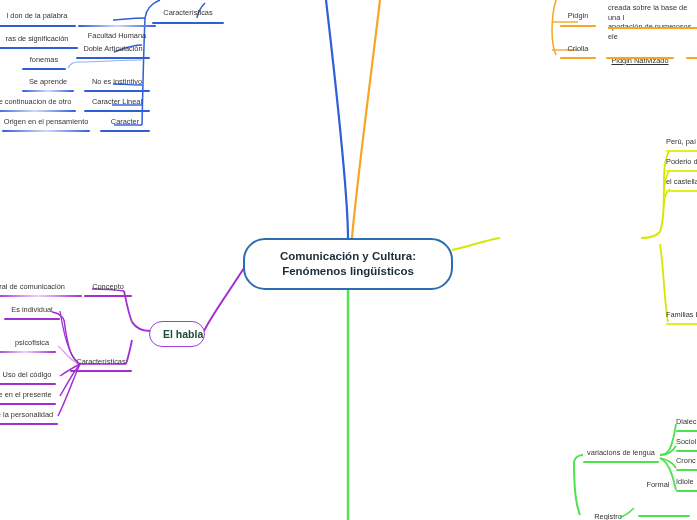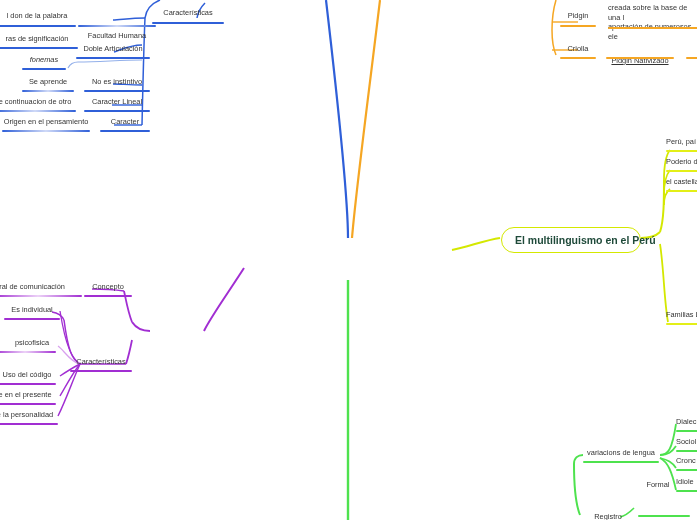--- a/index.html
+++ b/index.html
@@ -130,37 +130,41 @@
     <path d="M348,280 L348,520" stroke="#4ee24e" stroke-width="2.4" fill="none"></path>
     <path d="M583,455 C578,455 574,458 574,464" stroke="#4ee24e" stroke-width="2" fill="none"></path>
     <path d="M574,464 C574,490 576,505 580,515" stroke="#4ee24e" stroke-width="2" fill="none"></path>
     <path d="M660,455 C668,455 672,452 676,446" stroke="#4ee24e" stroke-width="1.8" fill="none"></path>
     <path d="M660,455 C668,455 672,450 676,424" stroke="#4ee24e" stroke-width="1.8" fill="none"></path>
     <path d="M660,458 C668,460 672,462 676,468" stroke="#4ee24e" stroke-width="1.8" fill="none"></path>
     <path d="M660,458 C668,462 672,472 676,490" stroke="#4ee24e" stroke-width="1.8" fill="none"></path>
     <path d="M620,517 C626,516 630,512 634,508" stroke="#4ee24e" stroke-width="1.6" fill="none"></path>
   </svg>
 
+  <div class="node root" style="left:243px; top:238px; width:210px;">
+    <div>Comunicación y Cultura:</div>
+    <div>Fenómenos lingüísticos</div>
+  </div>
 
   <div class="node leaf" style="left:152px; top:8px; width:72px;">Características</div>
   <div class="ul ul-blue" style="left:152px; top:22px; width:72px;"></div>
 
   <div class="node leaf" style="left:78px; top:11px; width:78px;margin-top:20px;">Facultad Humana</div>
   <div class="ul fade-blue" style="left:78px; top:25px; width:78px;"></div>
 
   <div class="node leaf" style="left:-2px; top:11px; width:78px;">l don  de la palabra</div>
   <div class="ul ul-blue" style="left:-2px; top:25px; width:78px;"></div>
 
   <div class="node leaf" style="left:-4px; top:34px; width:82px;">ras de significación</div>
   <div class="ul ul-blue" style="left:-4px; top:47px; width:82px;"></div>
 
   <div class="node leaf" style="left:76px; top:44px; width:74px;">Doble Articulación</div>
   <div class="ul ul-blue" style="left:76px; top:57px; width:74px;"></div>
 
-  <div class="node leaf" style="left:22px; top:55px; width:44px;font-style:italic;">fonemas</div>
+  <div class="node leaf" style="left:22px; top:55px; width:44px;">fonemas</div>
   <div class="ul ul-blue" style="left:22px; top:68px; width:44px;"></div>
 
   <div class="node leaf" style="left:22px; top:77px; width:52px;">Se aprende</div>
   <div class="ul fade-blue" style="left:22px; top:90px; width:52px;"></div>
 
   <div class="node leaf" style="left:84px; top:77px; width:66px;">No es instintivo</div>
   <div class="ul ul-blue" style="left:84px; top:90px; width:66px;"></div>
 
   <div class="node leaf" style="left:-6px; top:97px; width:82px;">e continuacion de otro</div>
   <div class="ul fade-blue" style="left:-6px; top:110px; width:82px;"></div>
@@ -184,34 +188,34 @@
   <div class="ul ul-orange" style="left:608px; top:27px; width:92px;"></div>
 
   <div class="node leaf" style="left:560px; top:44px; width:36px;">Criolla</div>
   <div class="ul ul-orange" style="left:560px; top:57px; width:36px;"></div>
 
   <div class="node leaf" style="left:606px; top:56px; width:68px;text-decoration:underline;">Pidgin Nativizado</div>
   <div class="ul ul-orange" style="left:606px; top:57px; width:68px;"></div>
 
   <div class="ul ul-orange" style="left:686px; top:57px; width:14px;"></div>
 
-  <div class="node pill pill-yellow" style="left:501px; top:227px; width:140px;">El multilinguismo en el Perú</div>
 
   <div class="node leaf" style="left:666px; top:137px; width:34px; text-align:left;">Perú, paí</div>
   <div class="ul ul-yellow" style="left:666px; top:150px; width:34px;"></div>
 
   <div class="node leaf" style="left:666px; top:157px; width:34px; text-align:left;">Poderio d</div>
   <div class="ul ul-yellow" style="left:666px; top:170px; width:34px;"></div>
 
   <div class="node leaf" style="left:666px; top:177px; width:34px; text-align:left;">el castella</div>
   <div class="ul ul-yellow" style="left:666px; top:190px; width:34px;"></div>
 
   <div class="node leaf" style="left:666px; top:310px; width:34px; text-align:left;">Familias L</div>
   <div class="ul ul-yellow" style="left:666px; top:323px; width:34px;"></div>
 
+  <div class="node pill pill-purple" style="left:149px; top:321px; width:56px;">El habla</div>
 
   <div class="node leaf" style="left:84px; top:282px; width:48px;">Concepto</div>
   <div class="ul ul-purple" style="left:84px; top:295px; width:48px;"></div>
 
   <div class="node leaf" style="left:-6px; top:282px; width:72px;">oral de comunicación</div>
   <div class="ul fade-purple" style="left:-6px; top:295px; width:88px;"></div>
 
   <div class="node leaf" style="left:70px; top:357px; width:62px;">Características</div>
   <div class="ul ul-purple" style="left:70px; top:370px; width:62px;"></div>
 

